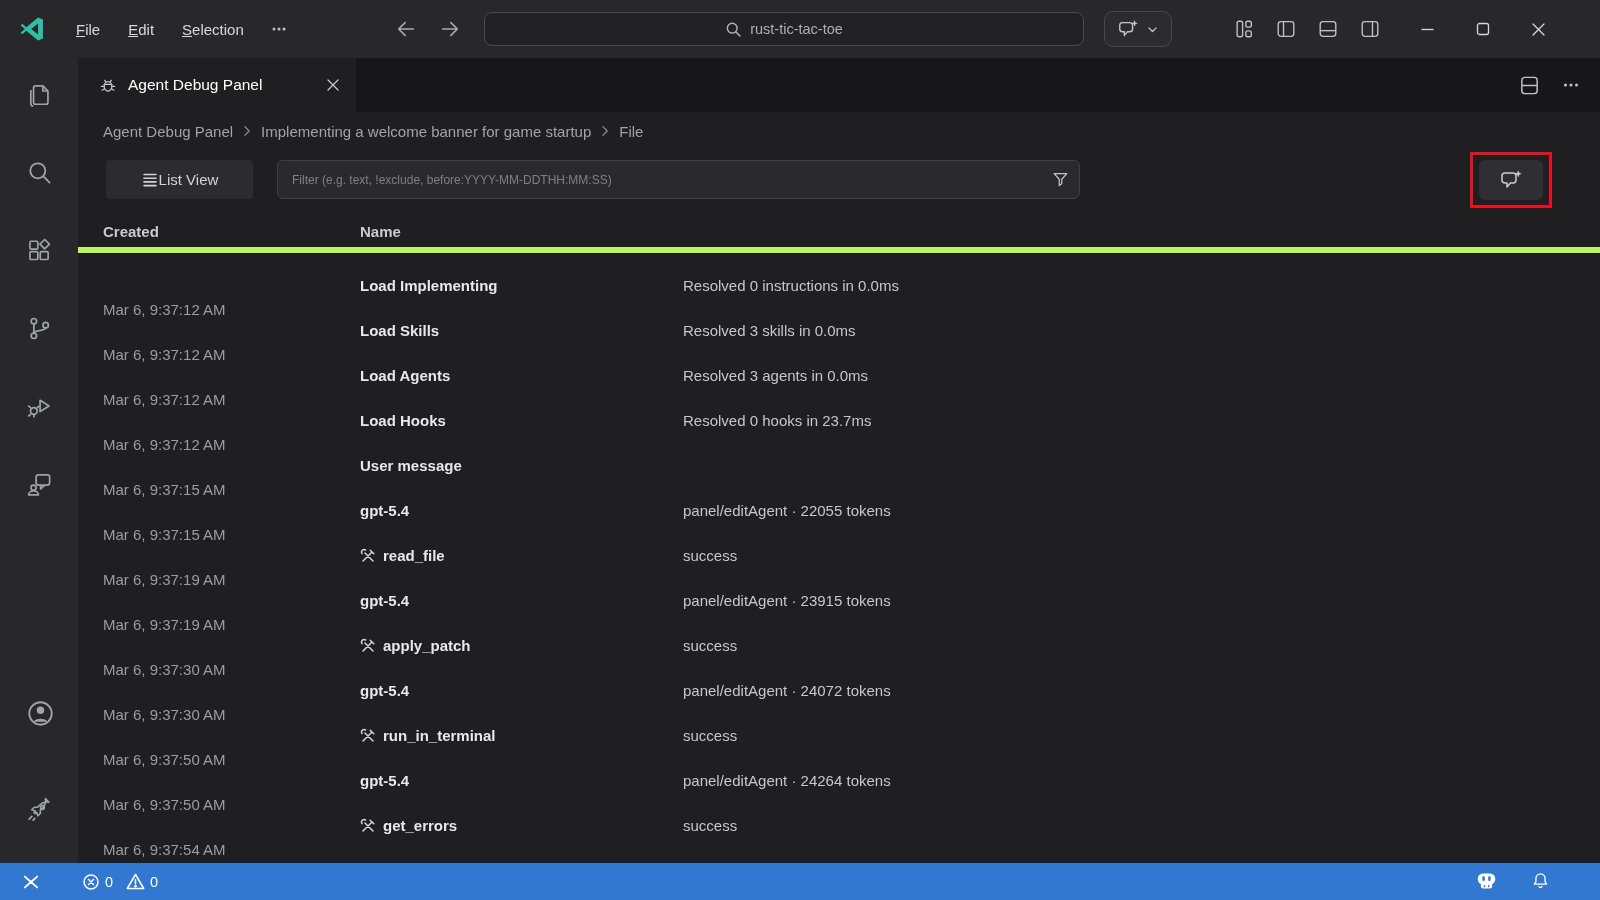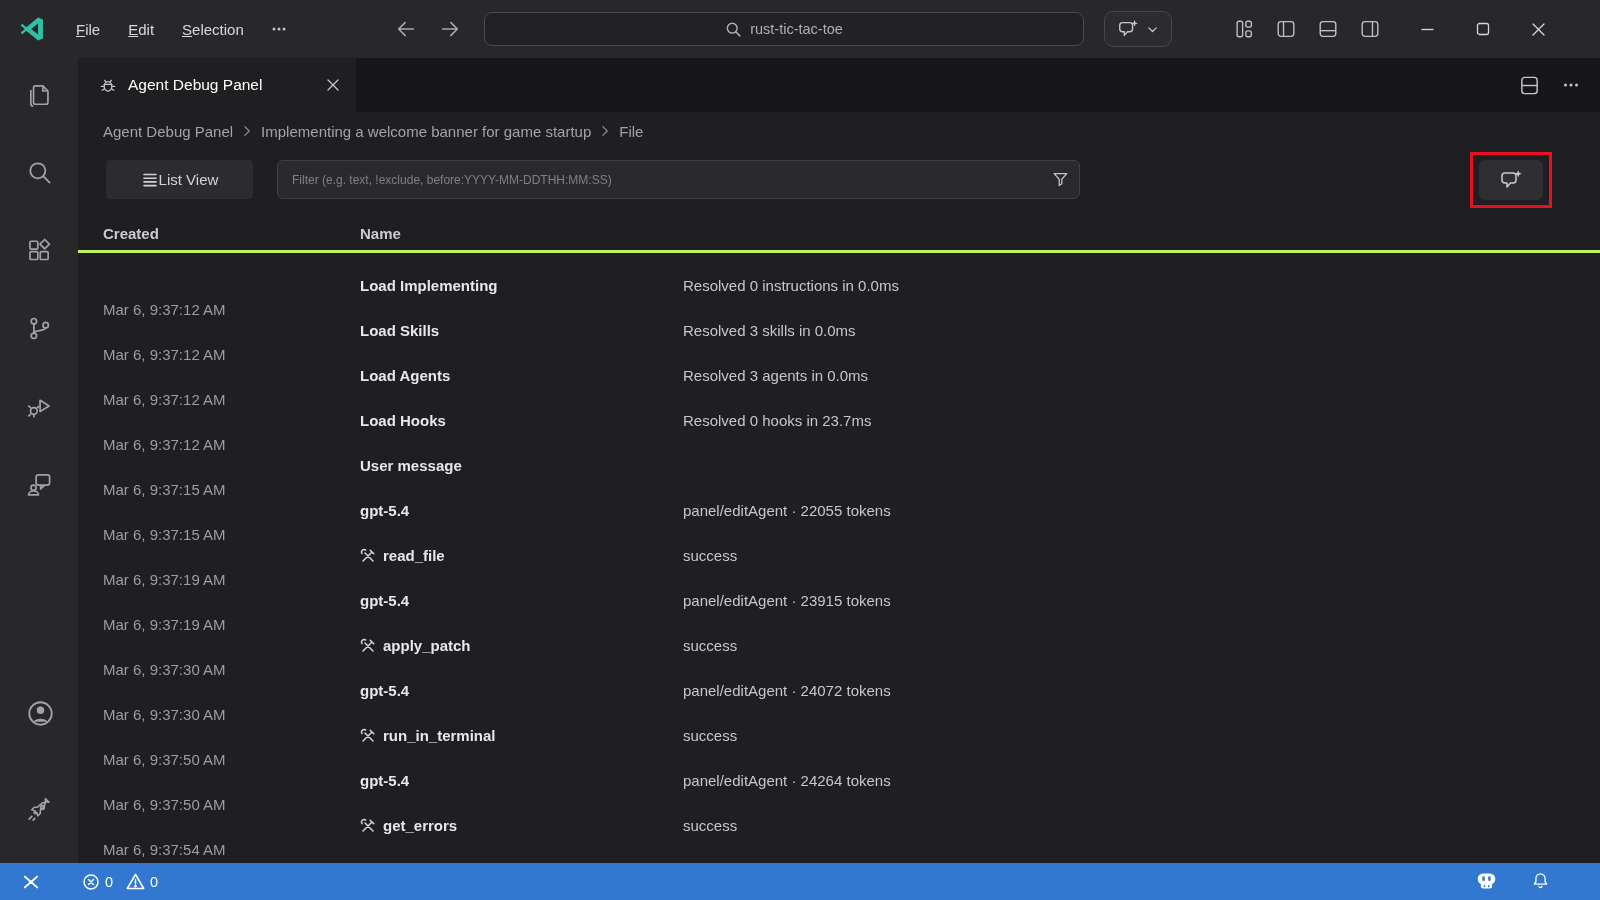--- a/index.html
+++ b/index.html
@@ -58,21 +58,21 @@
   .listview-btn{position:absolute;left:28px;top:2px;width:147px;height:39px;background:var(--bg-button);border-radius:4px;display:flex;align-items:center;justify-content:center;color:#d3d3d7;font-size:15px;}
   .filter-box{position:absolute;left:199px;top:2px;width:803px;height:39px;background:var(--bg-input);border:1px solid var(--border-input);border-radius:6px;display:flex;align-items:center;}
   .filter-input{flex:1;background:transparent;border:none;outline:none;color:#cfcfd3;font-size:12px;padding:0 14px;font-family:inherit;}
   .filter-input::placeholder{color:#7f7f85;}
   .funnel{width:38px;display:flex;align-items:center;justify-content:center;color:#c3c3c7;}
   .annotated-chat{position:absolute;left:1392px;top:-6px;width:82px;height:56px;border:3px solid var(--red);display:flex;align-items:center;justify-content:center;}
   .chat-action-btn{width:64px;height:40px;background:#2e2e33;border-radius:6px;display:flex;align-items:center;justify-content:center;color:#cccccf;}
 
   
   .logtable{position:absolute;top:158px;left:0;width:100%;}
-  .thead{display:grid;grid-template-columns:257px 323px 1fr;padding-left:25px;height:37px;align-items:center;color:#cbcbd0;font-size:15px;font-weight:bold;border-bottom:3px solid #bef264;}
+  .thead{display:grid;grid-template-columns:257px 323px 1fr;padding-left:25px;height:37px;align-items:center;color:#cbcbd0;font-size:15px;font-weight:bold;border-bottom:6px solid #bef264;}
   .trow{display:grid;grid-template-columns:257px 323px 1fr;padding-left:25px;height:45px;align-items:center;font-size:15px;}
   .td.created{color:var(--txt-low);margin-top:48px;}
   .td.name{color:var(--txt-hi);font-weight:bold;display:flex;align-items:center;gap:7px;}
   .td.details{color:var(--txt-mid);}
   .tool-glyph{flex:0 0 auto;color:#d6d6da;}
 
   
   .statusbar{position:absolute;left:0;bottom:0;width:1600px;height:37px;background:var(--status-blue);color:#fff;}
   .sb-item{position:absolute;top:0;height:37px;display:flex;align-items:center;gap:6px;font-size:14.5px;}
   .sb-remote{left:22px;}

